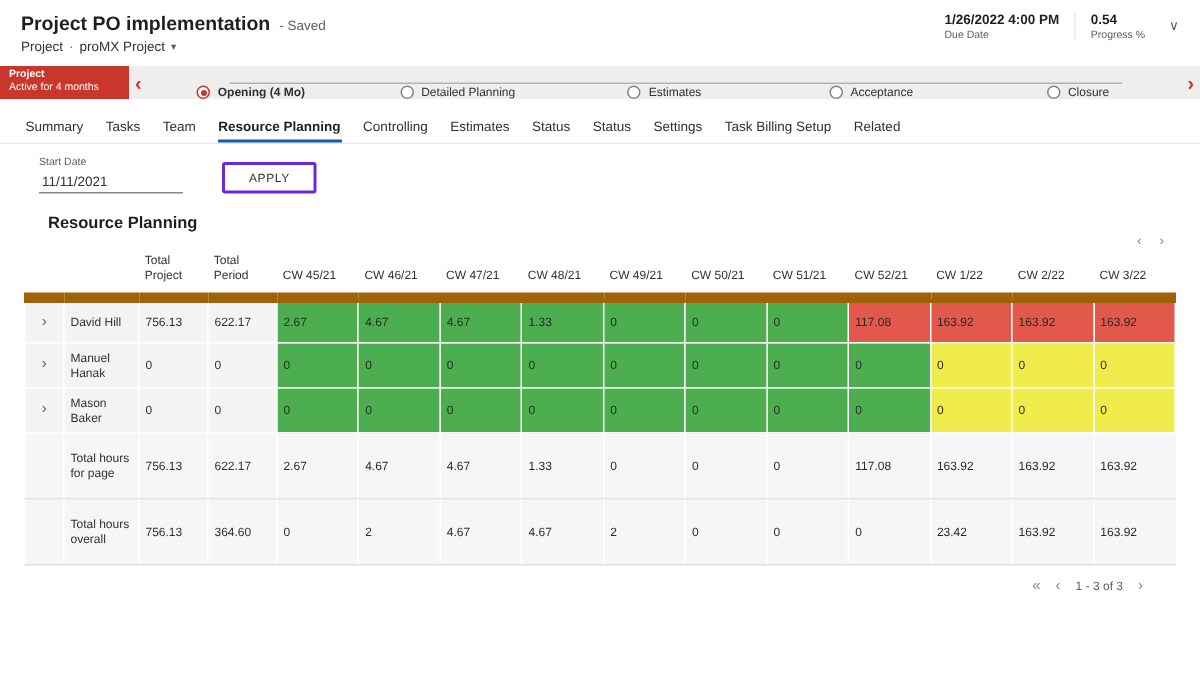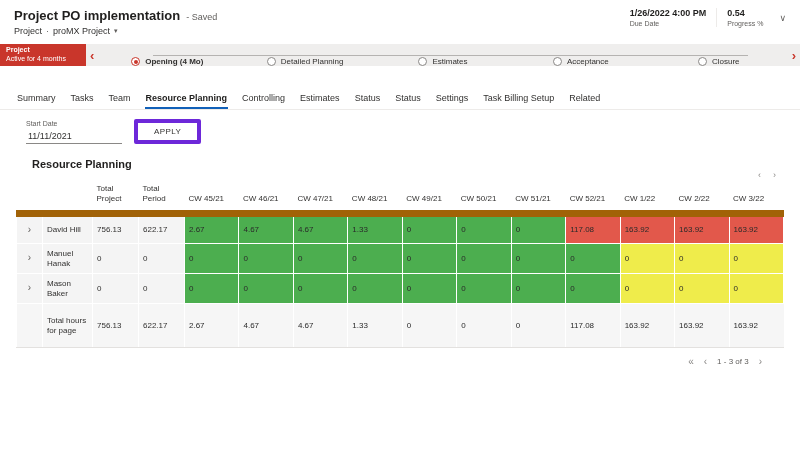--- a/index.html
+++ b/index.html
@@ -30,32 +30,32 @@
   .stages{flex:1;display:flex;position:relative;align-items:flex-end}
   .stages::before{content:"";position:absolute;left:55px;right:40px;top:50%;height:1px;background:#b5b3b1}
   .stage{flex:1;display:flex;align-items:center;justify-content:center;gap:5px;position:relative;cursor:pointer}
   .sdot{width:9px;height:9px;border-radius:50%;background:#fff;border:1px solid #8a8886;position:relative;z-index:1}
   .stage.active .sdot{border-color:var(--badge)}
   .stage.active .sdot::after{content:"";position:absolute;inset:1.5px;border-radius:50%;background:var(--badge)}
   .slbl{font-size:8px;white-space:nowrap;color:#323130}
   .stage.active .slbl{font-weight:700}
 
   
-  .tabs{display:flex;gap:13px;padding:0 16px;border-bottom:1px solid #edebe9;margin-top:22px;height:22px;align-items:flex-end}
+  .tabs{display:flex;gap:13px;padding:0 16px;border-bottom:1px solid #edebe9;margin-top:8px;height:22px;align-items:flex-end}
   .tab{font-size:9px;color:#323130;padding:0 1px 6px;cursor:pointer;white-space:nowrap}
   .tab.active{font-weight:700;box-shadow:inset 0 -2px 0 var(--tab);color:#201f1e}
 
   
-  .filters{display:flex;align-items:flex-end;gap:8px;padding:9px 16px 10px 26px}
+  .filters{display:flex;align-items:flex-end;gap:22px;padding:9px 16px 10px 26px}
   .field label{display:block;font-size:7px;color:#605e5c;margin-bottom:3px}
   .uinput{border-bottom:1px solid #8a8886;font-size:9px;padding:1px 2px 2px;display:flex;justify-content:space-between;align-items:center;cursor:pointer}
   .uinput.date{width:96px}
   .uinput.mode{width:72px}
   .uinput .caret{font-size:7px;color:#605e5c}
-  .apply{background:#fff;border:4px solid #6d28d9;border-radius:2px;font-size:8px;padding:4px 16px;letter-spacing:.4px;cursor:pointer;margin-left:4px;font-family:inherit;color:#323130}
+  .apply{background:#fff;border:2px solid #6d28d9;border-radius:2px;font-size:8px;padding:4px 16px;letter-spacing:.4px;cursor:pointer;margin-left:4px;font-family:inherit;color:#323130}
 
   .section{font-size:11px;font-weight:700;margin:4px 0 0 32px;color:#201f1e}
 
   .weeknav{display:flex;justify-content:flex-end;gap:12px;padding:0 24px;font-size:9px;color:#8a8886;height:11px;line-height:11px}
   .weeknav span{cursor:pointer}
 
   
   .grid-wrap{padding:0 16px}
   table{width:100%;border-collapse:collapse;table-layout:fixed}
   th{font-size:8px;font-weight:400;color:#323130;text-align:left;padding:3px 4px 6px;vertical-align:bottom;border-bottom:7px solid #a16207;height:30px;line-height:1.25}
@@ -248,20 +248,37 @@
           <td class="wk">4.67</td>
           <td class="wk">1.33</td>
           <td class="wk">0</td>
           <td class="wk">0</td>
           <td class="wk">0</td>
           <td class="wk">117.08</td>
           <td class="wk">163.92</td>
           <td class="wk">163.92</td>
           <td class="wk">163.92</td>
         </tr>
+        <tr class="total-row">
+          <td class="exp"></td>
+          <td class="nm">Total hours overall</td>
+          <td class="num">756.13</td>
+          <td class="num">364.60</td>
+          <td class="wk">0</td>
+          <td class="wk">2</td>
+          <td class="wk">4.67</td>
+          <td class="wk">4.67</td>
+          <td class="wk">2</td>
+          <td class="wk">0</td>
+          <td class="wk">0</td>
+          <td class="wk">0</td>
+          <td class="wk">23.42</td>
+          <td class="wk">163.92</td>
+          <td class="wk">163.92</td>
+        </tr>
       </tbody>
   </table>
   <div class="pager">
     <span class="pic">«</span>
     <span class="pic">‹</span>
     <span>1 - 3 of 3</span>
     <span class="pic">›</span>
   </div>
 </div>
 

